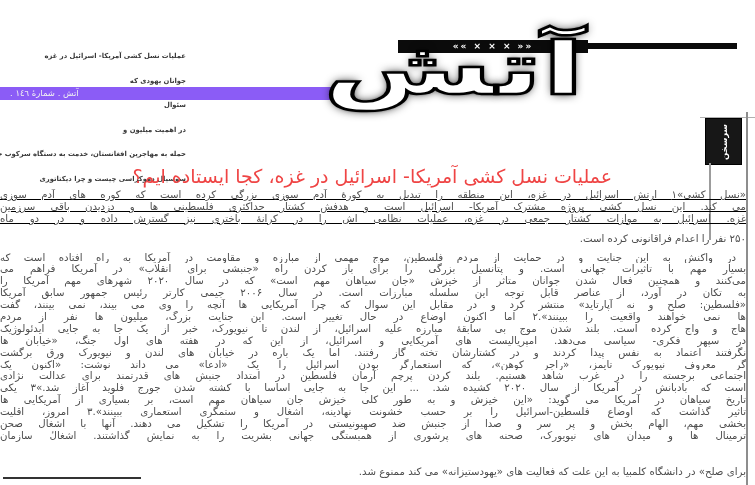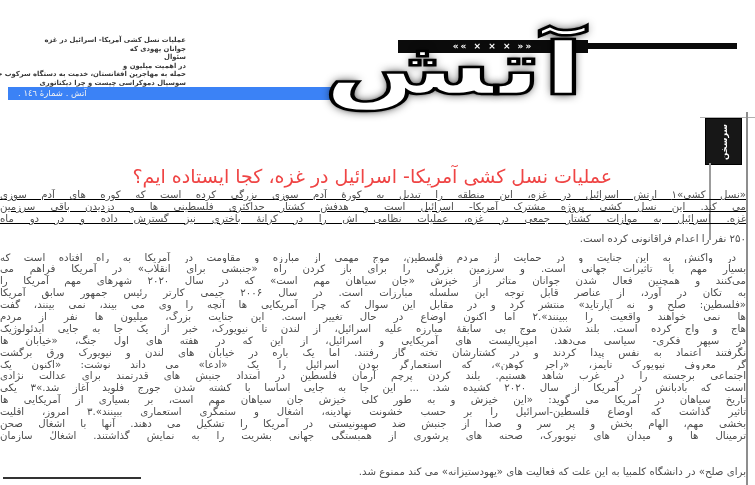--- a/index.html
+++ b/index.html
@@ -18,30 +18,30 @@
     top: 36px;
     left: 0;
     right: 569px; 
     direction: rtl;
     text-align: right;
     color: #383838;
     font-size: 6.8px;
     font-weight: bold;
     line-height: 8.6px;
   }
-  .toc-line { white-space: nowrap; height: 8.6px; overflow: visible; }
+  .toc-line { white-space: nowrap; height: 8.6px; overflow: visible; margin-top: 16px; }
 
   
   .issue-bar {
     position: absolute;
     top: 87px;
-    left: 8px;
+    left: 0;
     width: 332px;
     height: 13px;
-    background: #3b82f6;
+    background: #8b5cf6;
   }
   .issue-text {
     position: absolute;
     left: 10px;
     top: 0;
     direction: rtl;
     color: #f2f2f2;
     font-size: 8.5px;
     line-height: 13px;
     letter-spacing: 1px;
@@ -214,21 +214,21 @@
       <div class="bline">می کند. این نسل کشی پروژه مشترک آمریکا- اسرائیل است و هدفش کشتار حداکثری فلسطینی ها و دزدیدن باقی سرزمین</div>
 
       <div class="bline">غزه. اسرائیل به موازات کشتار جمعی در غزه، عملیات نظامی اش را در کرانهٔ باختری نیز گسترش داده و در دو ماه</div>
     </div>
   <div class="bline short p1-last">۲۵۰ نفر را اعدام فراقانونی کرده است.</div>
 
   <div class="bpara p2">
 
       <div class="bline">در واکنش به این جنایت و در حمایت از مردم فلسطین، موج مهمی از مبارزه و مقاومت در آمریکا به راه افتاده است که</div>
 
-      <div class="bline">بسیار مهم با تاثیرات جهانی است. و سرزمین بزرگی را برای باز کردن راه «جنبشی برای انقلاب» در آمریکا فراهم می</div>
+      <div class="bline">بسیار مهم با تاثیرات جهانی است. و پتانسیل بزرگی را برای باز کردن راه «جنبشی برای انقلاب» در آمریکا فراهم می</div>
 
 
       <div class="bline">می‌کنند و همچنین فعال شدن جوانان متاثر از خیزش «جان سیاهان مهم است» که در سال ۲۰۲۰ شهرهای مهم آمریکا را</div>
 
       <div class="bline">به تکان در آورد، از عناصر قابل توجه این سلسله مبارزات است. در سال ۲۰۰۶ جیمی کارتر رئیس جمهور سابق آمریکا</div>
 
       <div class="bline">«فلسطین: صلح و نه آپارتاید» منتشر کرد و در مقابل این سوال که چرا آمریکایی ها آنچه را وی می بیند، نمی بینند، گفت</div>
 
       <div class="bline">ها نمی خواهند واقعیت را ببینند».۲ اما اکنون اوضاع در حال تغییر است. این جنایت بزرگ، میلیون ها نفر از مردم</div>
 

